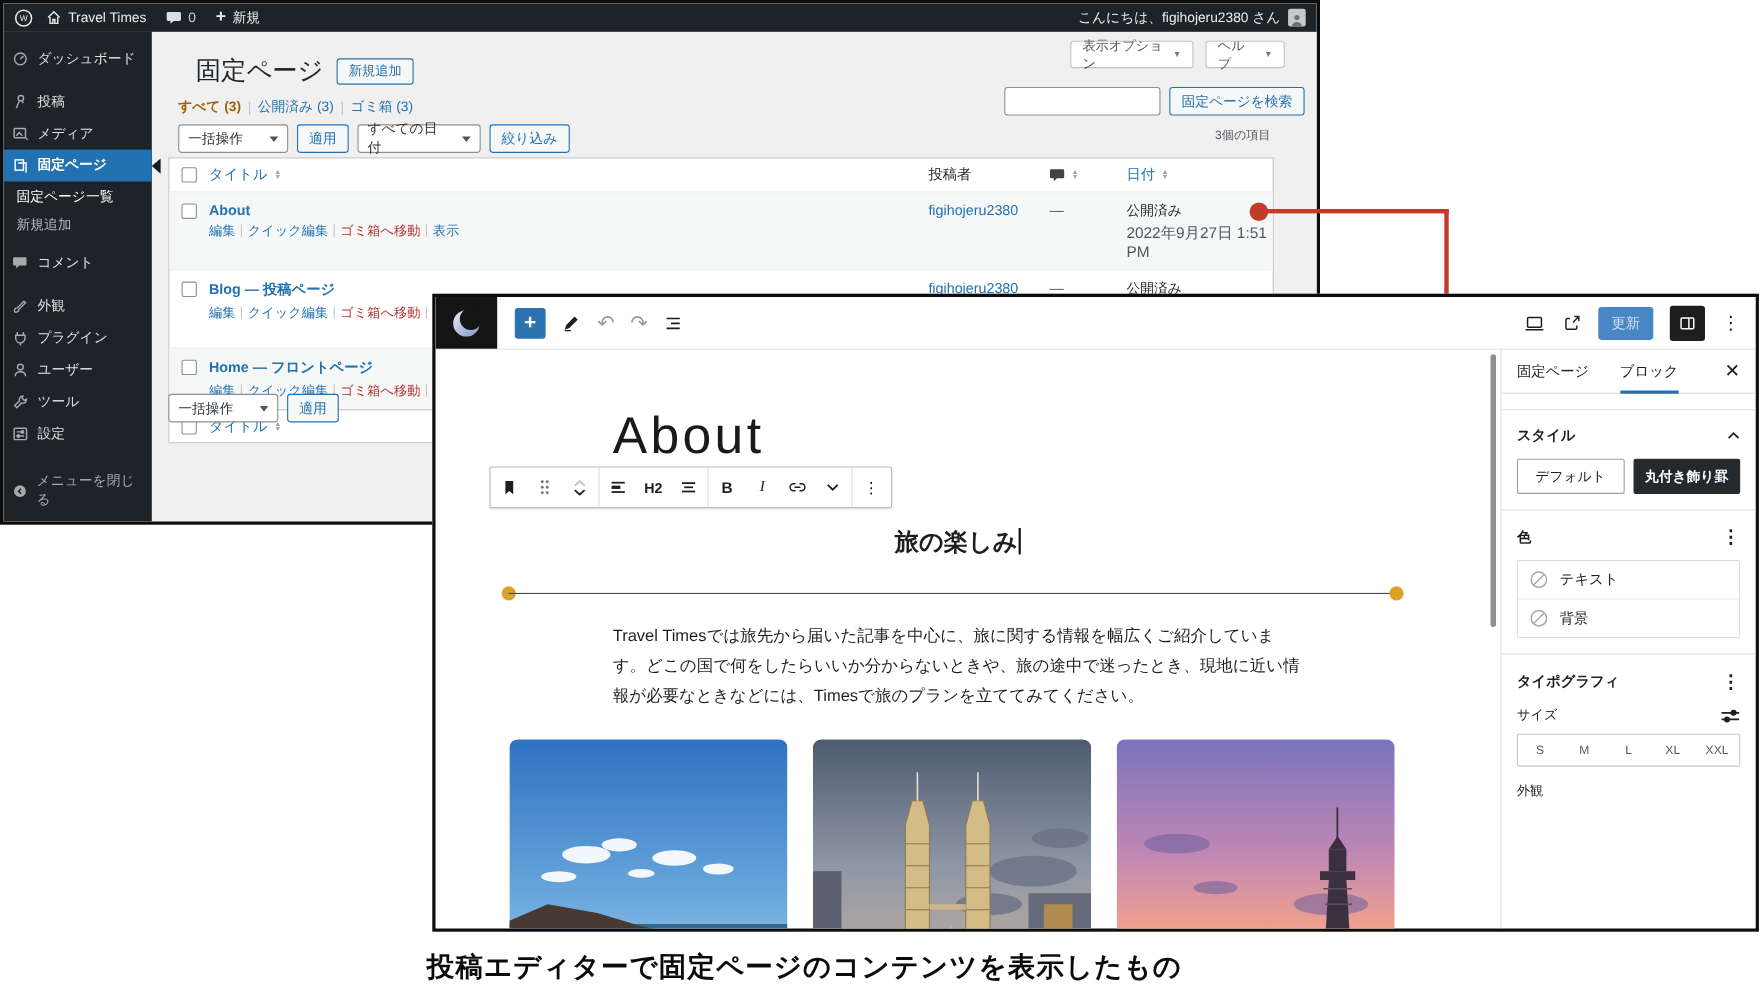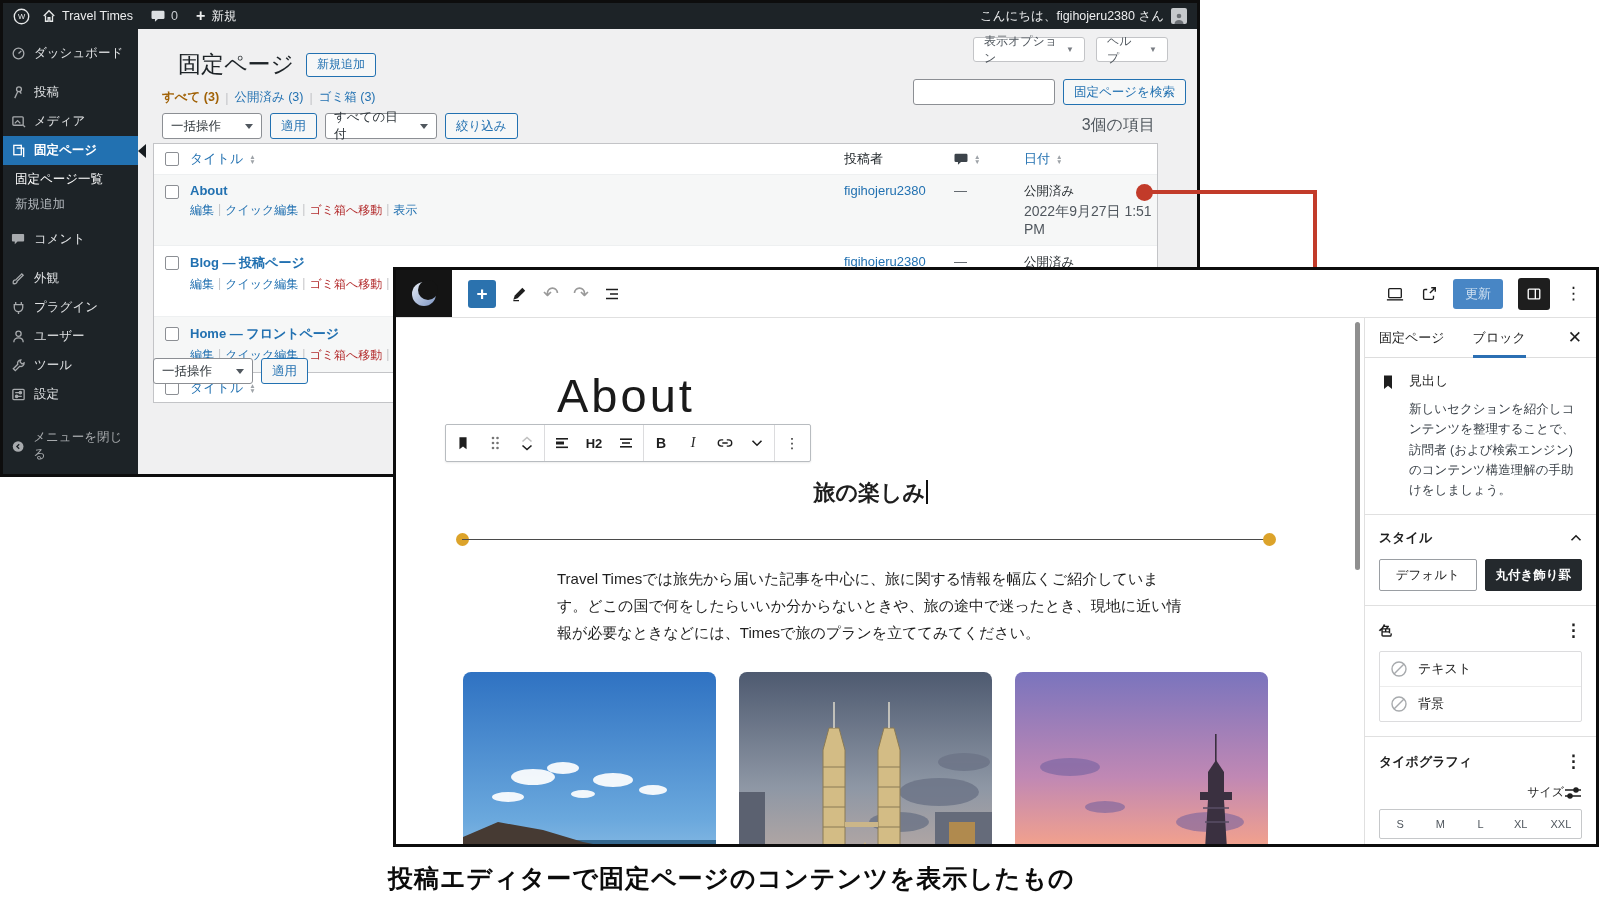--- a/index.html
+++ b/index.html
@@ -30,21 +30,21 @@
   .btn-sec.small{height:24px;font-size:12px}
   .views{position:absolute;left:24px;top:60px;display:flex;gap:6px;align-items:center;font-size:12.5px}
   .views a{color:#2271b1;text-decoration:none}
   .views .cur{color:#a16207;font-weight:700}
   .views .vsep{color:#c3c4c7}
   .filterrow{position:absolute;left:24px;top:84px;display:flex;gap:8px;align-items:center}
   .select{border:1px solid #8c8f94;border-radius:3px;background:#fff;color:#2c3338;font-size:12.5px;height:26px;display:inline-flex;align-items:center;justify-content:space-between;padding:0 8px;gap:14px}
   .selarrow{width:0;height:0;border-left:4px solid transparent;border-right:4px solid transparent;border-top:5px solid #50575e}
   .searchbox{position:absolute;top:50px;left:775px;display:flex;gap:8px;align-items:center}
   .sinput{width:142px;height:26px;border:1px solid #8c8f94;border-radius:3px;background:#fff}
-  .count{position:absolute;top:86px;right:42px;color:#50575e;font-size:16px}
+  .count{position:absolute;top:86px;right:42px;color:#50575e;font-size:11px}
   .table{position:absolute;left:15px;top:114px;width:1005px;background:#fff;border:1px solid #c3c4c7}
   .t-row{display:flex;align-items:flex-start;border-top:1px solid #eef0f1}
   .t-head,.t-foot{height:30px;align-items:center;border-top:none}
   .t-foot{border-top:1px solid #c3c4c7}
   .col-cb{width:36px;display:flex;justify-content:center;padding-top:0}
   .cb{width:14px;height:14px;border:1px solid #8c8f94;border-radius:2px;background:#fff;display:inline-block}
   .col-title{flex:1;padding:8px 10px 8px 0}
   .col-author{width:110px;padding:8px 0}
   .col-com{width:70px;padding:8px 0;color:#50575e}
   .col-date{width:133px;padding:8px 0}
@@ -111,21 +111,21 @@
   .blockhead{display:flex;gap:12px;align-items:flex-start}
   .bdesc{margin-top:8px;margin-left:30px;font-size:12.5px;line-height:1.62;color:#3c434a;padding-right:2px}
   .shr{border:none;border-top:1px solid #e0e0e0;margin:14px 0 0 0}
   .sechead{display:flex;align-items:center;justify-content:space-between;padding:14px 14px 0 14px;font-weight:600;font-size:13px}
   .stylebtns{display:flex;gap:8px;padding:12px 14px 0 14px}
   .sbtn{flex:1;height:32px;border:1px solid #9a9ea3;border-radius:2px;background:#fff;display:flex;align-items:center;justify-content:center;font-size:12.5px;color:#1e1e1e}
   .sbtn.dark{background:#24292d;border-color:#24292d;color:#fff;font-weight:600}
   .colorbox{margin:10px 14px 0 14px;border:1px solid #dcdcde;border-radius:2px}
   .colorrow{display:flex;align-items:center;gap:10px;padding:8px 10px;font-size:13px}
   .colorrow + .colorrow{border-top:1px solid #ececec}
-  .sizerow{display:flex;align-items:center;justify-content:flex-end;padding:12px 14px 0 14px;font-size:12px;color:#1e1e1e}
+  .sizerow{display:flex;align-items:center;justify-content:space-between;padding:12px 14px 0 14px;font-size:12px;color:#1e1e1e}
   .sizeseg{margin:8px 14px 0 14px;height:30px;border:1px solid #c6c8ca;border-radius:2px;display:flex}
   .sizeseg span{flex:1;display:flex;align-items:center;justify-content:center;font-size:11px;color:#50575e}
   .applbl{padding:14px 14px 0 14px;font-size:12px;color:#1e1e1e}
 
   .caption{position:absolute;left:388px;top:862px;font-size:25px;font-weight:700;color:#0b0b0b;letter-spacing:1px;z-index:6}
   svg{display:block}
 </style>
 </head>
 <body>
 
@@ -642,29 +642,20 @@
       </div>
     </div>
 
     <aside class="eside">
       <div class="tabsrow">
         <span class="tab">固定ページ</span>
         <span class="tab active">ブロック</span>
         <span class="closex">✕</span>
       </div>
 
-      <div class="sidepad">
-        <div class="blockhead">
-          <svg width="18" height="18" viewBox="0 0 18 18" style="flex:none;margin-top:1px">
-              <path d="M5 2.5h8V16l-4-3.2L5 16z" fill="#1e1e1e"></path>
-            </svg>
-          <span>見出し</span>
-        </div>
-        <div class="bdesc">新しいセクションを紹介しコンテンツを整理することで、訪問者 (および検索エンジン) のコンテンツ構造理解の手助けをしましょう。</div>
-      </div>
       <hr class="shr">
 
       <div class="sechead">
         <span>スタイル</span>
         <svg width="12" height="8" viewBox="0 0 12 8" fill="none" stroke="#1e1e1e" stroke-width="1.6">
             <path d="M1.5 6.2 6 1.8l4.5 4.4"></path>
           </svg>
       </div>
       <div class="stylebtns">
         <span class="sbtn">デフォルト</span>

